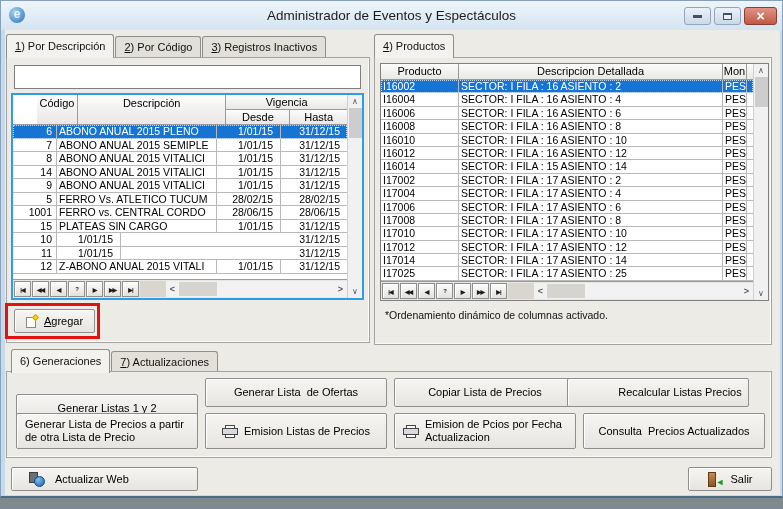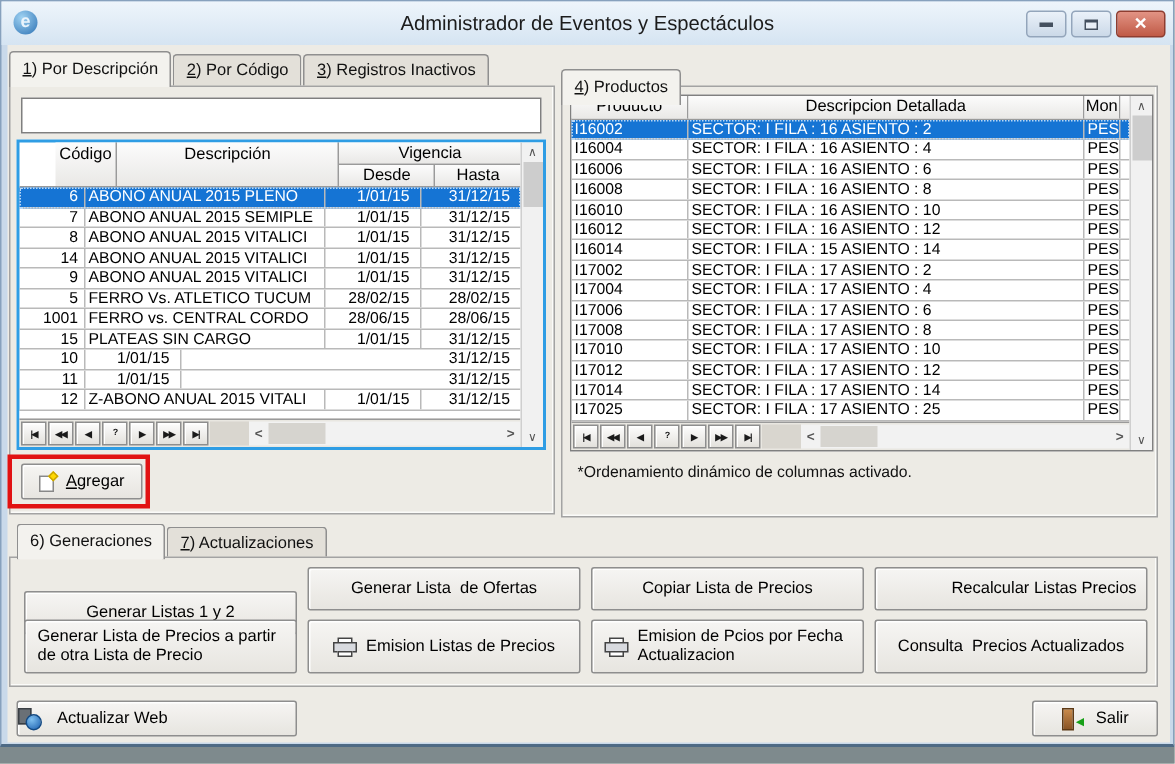--- a/index.html
+++ b/index.html
@@ -28,21 +28,21 @@
 
   .client{position:absolute;left:4px;top:29px;width:775px;height:465px;background:#edebe5;}
 
   
   .tab{display:inline-block;height:22px;line-height:21px;padding:0 8px;font-size:11px;
        border:1px solid #8f8f8f;border-bottom:none;border-radius:3px 3px 0 0;
        background:#e3e0d9;margin-right:1px;vertical-align:bottom;color:#111;}
   .tab.active{background:#f3f2ee;height:24px;line-height:23px;position:relative;z-index:3;}
   .tabrow{position:absolute;height:24px;}
   #left-tabs{left:1px;top:4px;}
-  #right-tabs{left:369px;top:16px;}
+  #right-tabs{left:369px;top:4px;}
   #bottom-tabs{left:6px;top:319px;}
 
   
   .panel{position:absolute;border:1px solid #a3a3a3;background:#edebe5;
          box-shadow:inset -1px -1px 0 #fbfbf9;}
   .left-panel{left:1px;top:27px;width:364px;height:286px;z-index:1;}
   .right-panel{left:369px;top:27px;width:398px;height:288px;z-index:1;}
   .bottom-panel{left:1px;top:341px;width:766px;height:87px;z-index:1;}
 
   .search{position:absolute;left:7px;top:7px;width:347px;height:24px;border:1px solid #7f7f7f;
@@ -121,21 +121,21 @@
   .red-box{position:absolute;left:0;top:273px;width:95px;height:36px;border:3px solid #e11212;z-index:5;}
   #btn-agregar{left:6px;top:3px;width:81px;height:24px;position:absolute;text-align:center;}
   #btn-cambiar{left:97px;top:280px;width:68px;height:24px;box-shadow:inset 1px 1px 0 #fff,0 0 0 1px #58aef0;}
   #btn-borrar{left:179px;top:280px;width:70px;height:24px;}
   #btn-ficha{left:263px;top:280px;width:96px;height:24px;}
 
   .gen-btn{font-size:11px;line-height:13px;}
   .gen-btn.align-left{justify-content:flex-start;text-align:left;padding-left:8px;}
   .gen-btn .txt{white-space:pre-wrap;}
 
-  #btn-web{left:6px;top:437px;width:187px;height:24px;justify-content:flex-start;padding-left:0;gap:10px;}
+  #btn-web{left:6px;top:437px;width:187px;height:24px;justify-content:flex-start;padding-left:17px;gap:10px;}
   #btn-salir{left:683px;top:437px;width:84px;height:24px;}
 
   
   .icon-newpage{position:relative;width:12px;height:13px;flex:none;}
   .icon-newpage .np-page{position:absolute;left:0;top:2px;width:10px;height:11px;background:#fff;border:1px solid #888;}
   .icon-newpage .np-star{position:absolute;right:0;top:0;width:5px;height:5px;background:#ffd800;border:1px solid #caa500;transform:rotate(45deg);}
   .icon-drawer{position:relative;width:15px;height:11px;flex:none;}
   .icon-drawer .d1{position:absolute;top:0;left:1px;right:1px;height:4px;background:#e8e8e8;border:1px solid #666;}
   .icon-drawer .d2{position:absolute;top:4px;left:0;right:0;bottom:0;background:#cfcfcf;border:1px solid #666;}
   .icon-scissors{position:relative;width:14px;height:12px;flex:none;}
@@ -455,21 +455,21 @@
     <div class="panel bottom-panel" id="gen-panel">
         <button class="btn3d gen-btn" style="left: 9px; top: 22px; width: 182px; height: 29px;">
           <span class="txt">Generar Listas 1 y 2</span>
         </button>
         <button class="btn3d gen-btn" style="left: 198px; top: 6px; width: 182px; height: 29px;">
           <span class="txt">Generar Lista  de Ofertas</span>
         </button>
         <button class="btn3d gen-btn" style="left: 387px; top: 6px; width: 182px; height: 29px;">
           <span class="txt">Copiar Lista de Precios</span>
         </button>
-        <button class="btn3d gen-btn" style="left: 576px; top: 6px; width: 182px; height: 29px; padding-left: 48px;">
+        <button class="btn3d gen-btn" style="left: 560px; top: 6px; width: 182px; height: 29px; padding-left: 48px;">
           <span class="txt">Recalcular Listas Precios</span>
         </button>
         <button class="btn3d gen-btn align-left" style="left: 9px; top: 41px; width: 182px; height: 36px;">
           <span class="txt">Generar Lista de Precios a partir de otra Lista de Precio</span>
         </button>
         <button class="btn3d gen-btn" style="left: 198px; top: 41px; width: 182px; height: 36px;">
           <span class="icon-printer">
             <span class="p1"></span>
             <span class="p2"></span>
             <span class="p3"></span>

